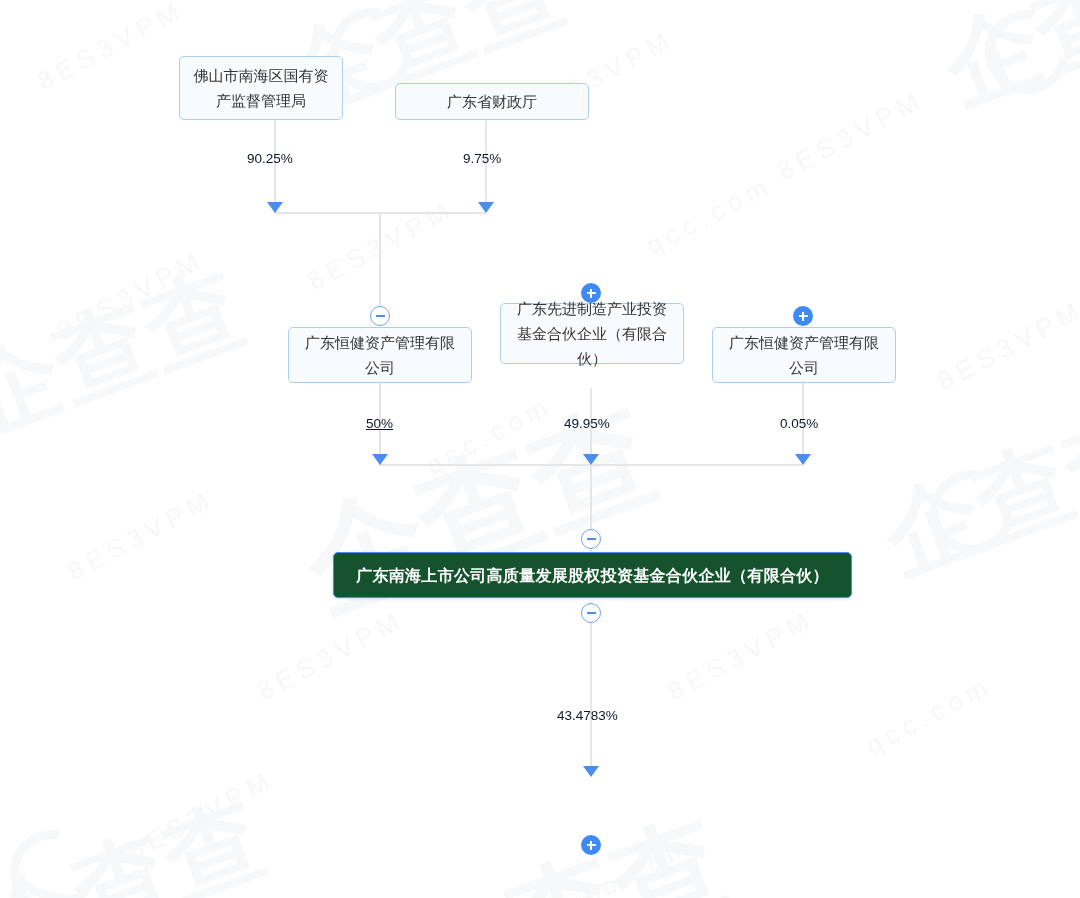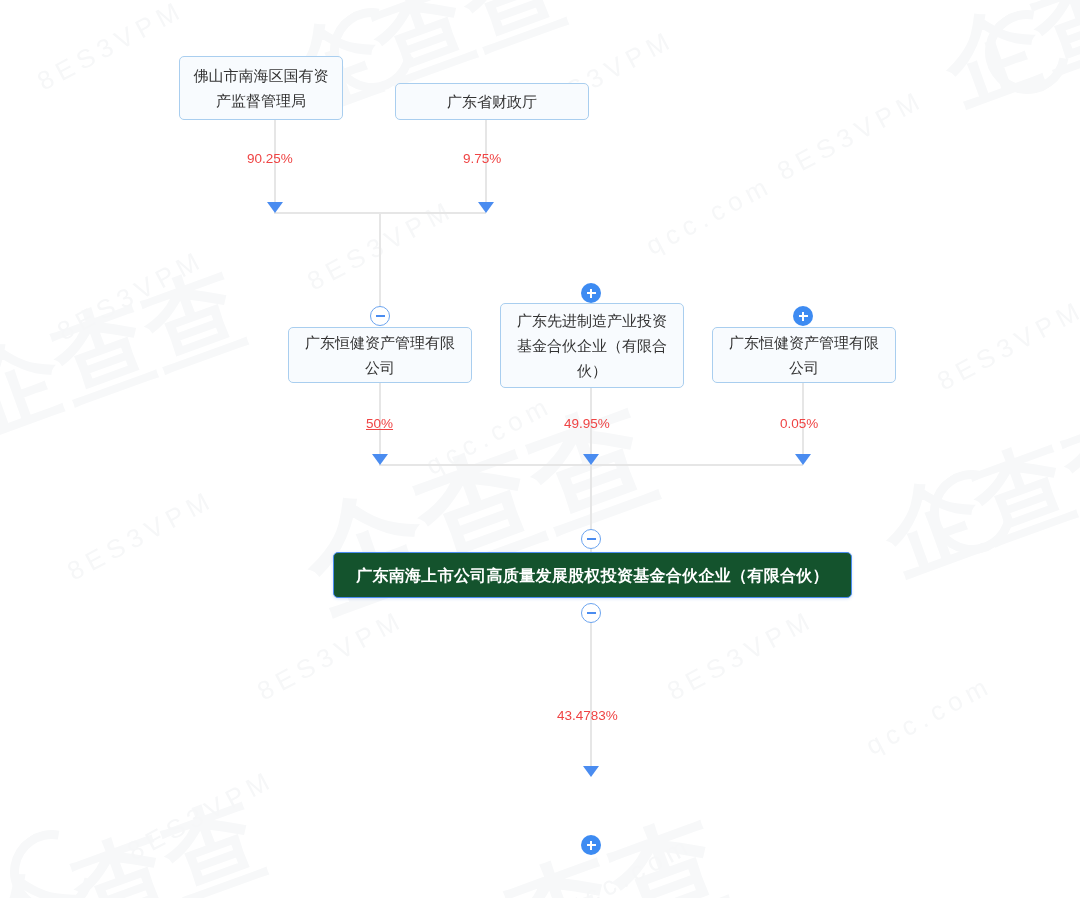--- a/index.html
+++ b/index.html
@@ -98,21 +98,21 @@
     height: 0;
     border-left: 8px solid transparent;
     border-right: 8px solid transparent;
     border-top: 11px solid #4a8cf0;
     z-index: 2;
   }
 
   
   .pct {
     position: absolute;
-    color: #ef4444;
+    color: #0f172a;
     font-size: 13.5px;
     white-space: nowrap;
     z-index: 3;
     font-family: "Liberation Sans", sans-serif;
   }
 
   
   .toggle {
     position: absolute;
     width: 20px;
@@ -208,21 +208,21 @@
   <div class="hline" style="left:274px; top:212px; width:212px;"></div>
 
   <div class="vline" style="left:379px; top:212px; height:108px;"></div>
 
   <div class="toggle minus" style="left:370px; top:306px;"></div>
   <div class="node" style="left:288px; top:327px; width:184px; height:56px;">
     <span>广东恒健资产管理有限公司</span>
   </div>
 
   <div class="toggle plus" style="left:581px; top:283px;"></div>
-  <div class="node" style="left:500px; top:303px; width:184px; height:85px;">
+  <div class="node" style="left:500px; top:303px; width:184px; height:61px;">
     <span>广东先进制造产业投资基金合伙企业（有限合伙）</span>
   </div>
 
   <div class="toggle plus" style="left:793px; top:306px;"></div>
   <div class="node" style="left:712px; top:327px; width:184px; height:56px;">
     <span>广东恒健资产管理有限公司</span>
   </div>
 
   <div class="vline" style="left:379px; top:383px; height:72px;"></div>
   <div class="vline" style="left:590px; top:388px; height:67px;"></div>

